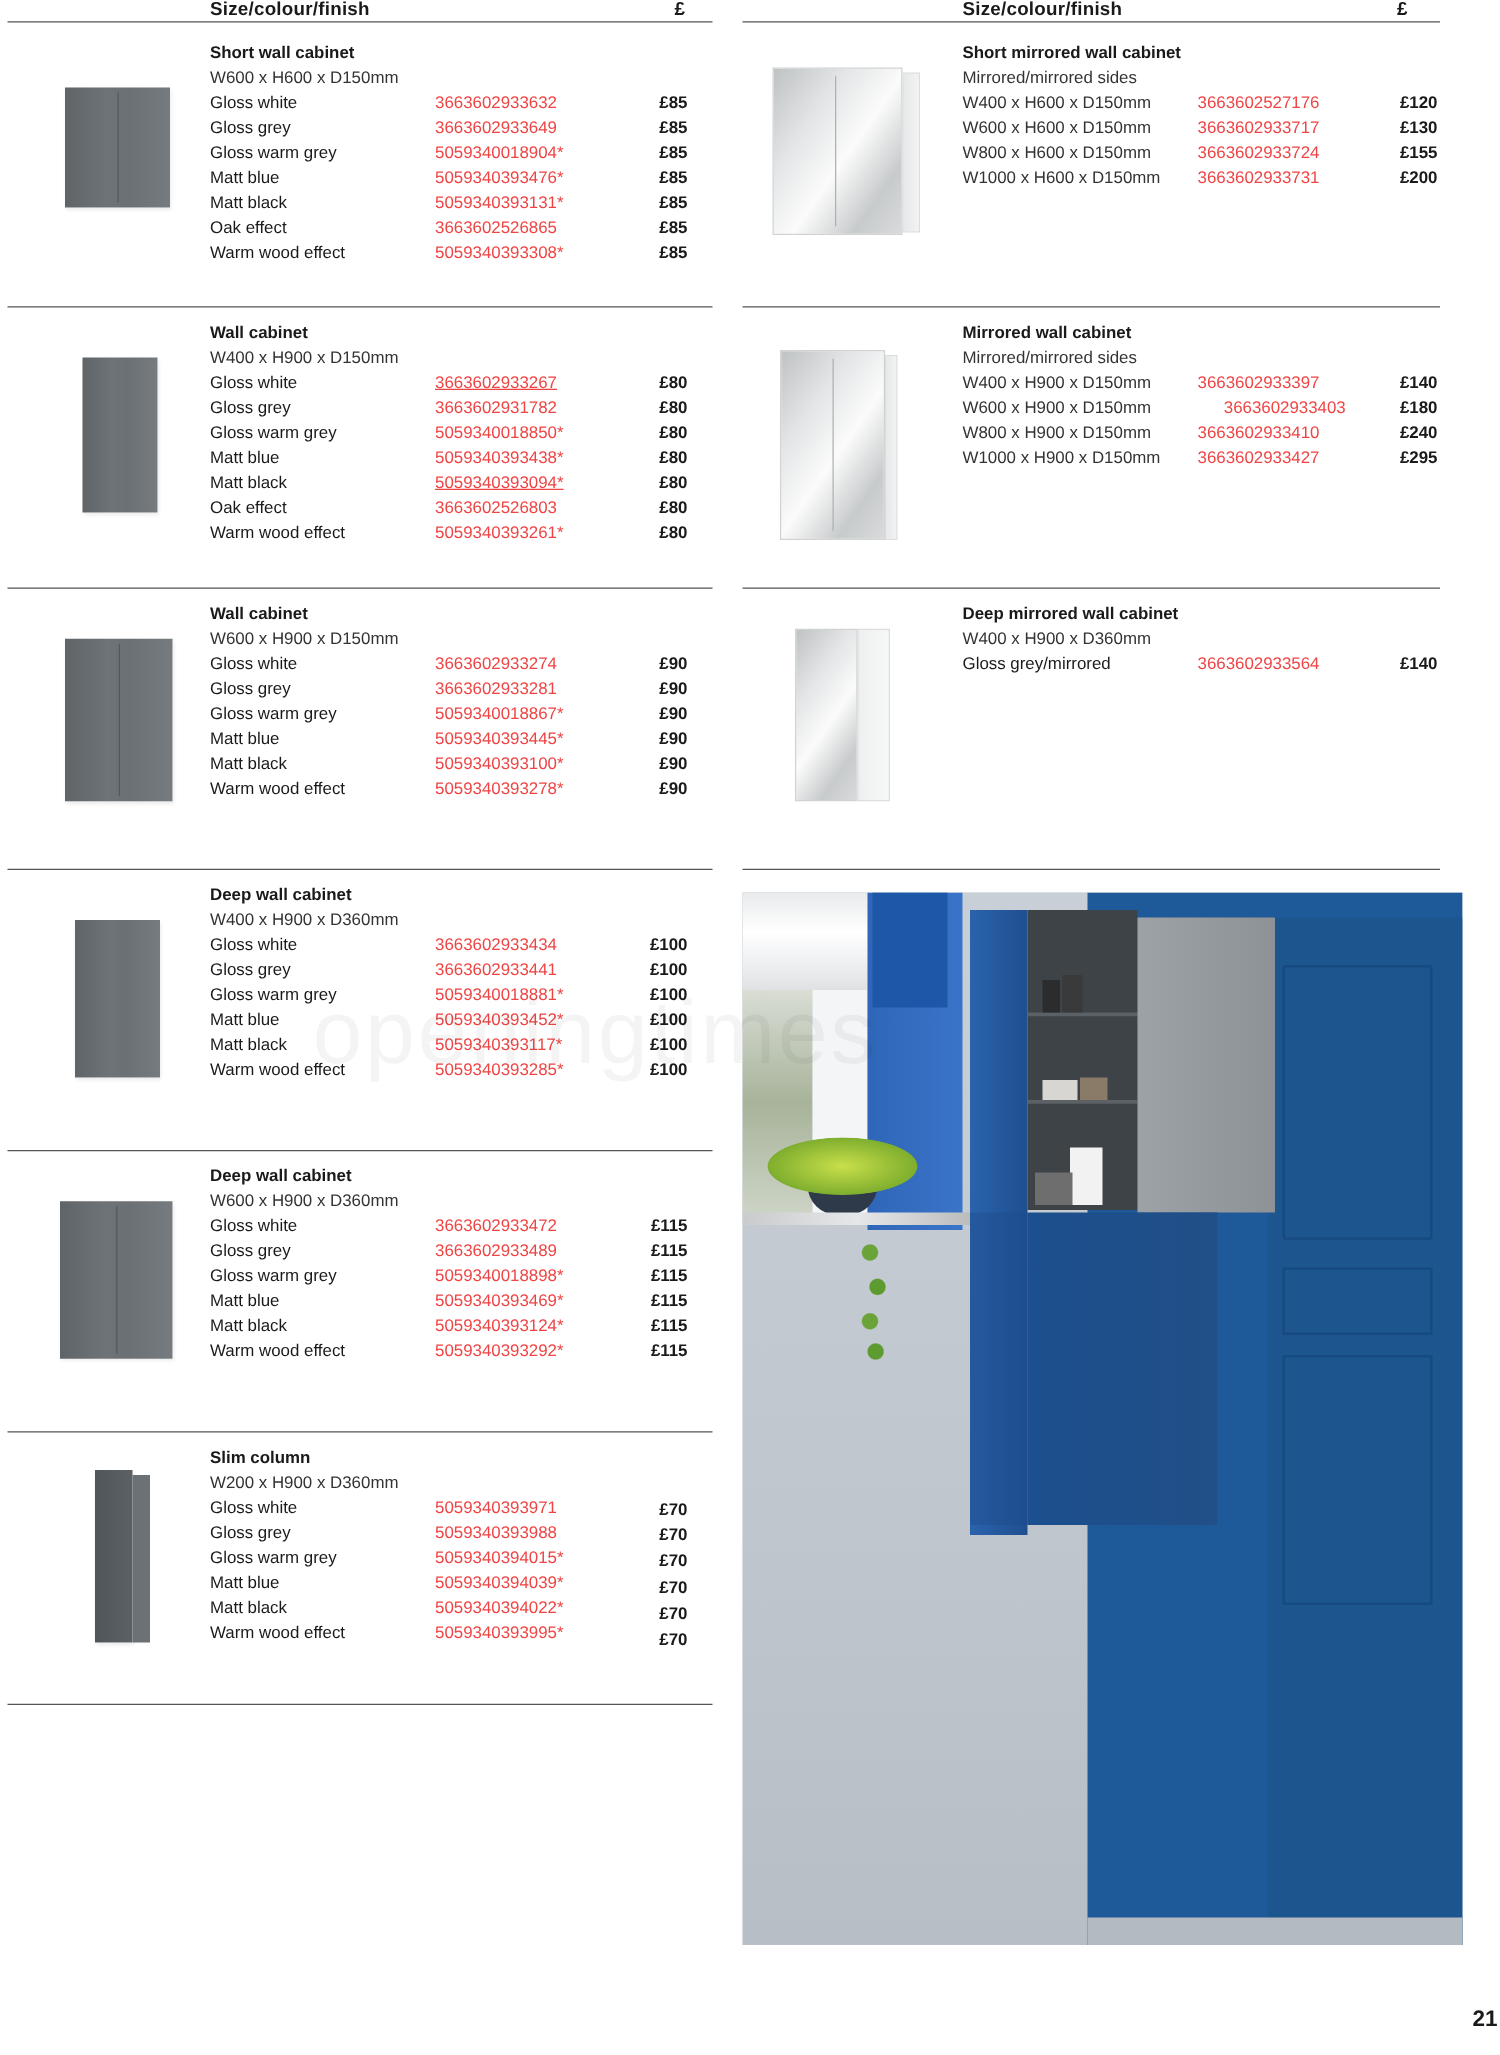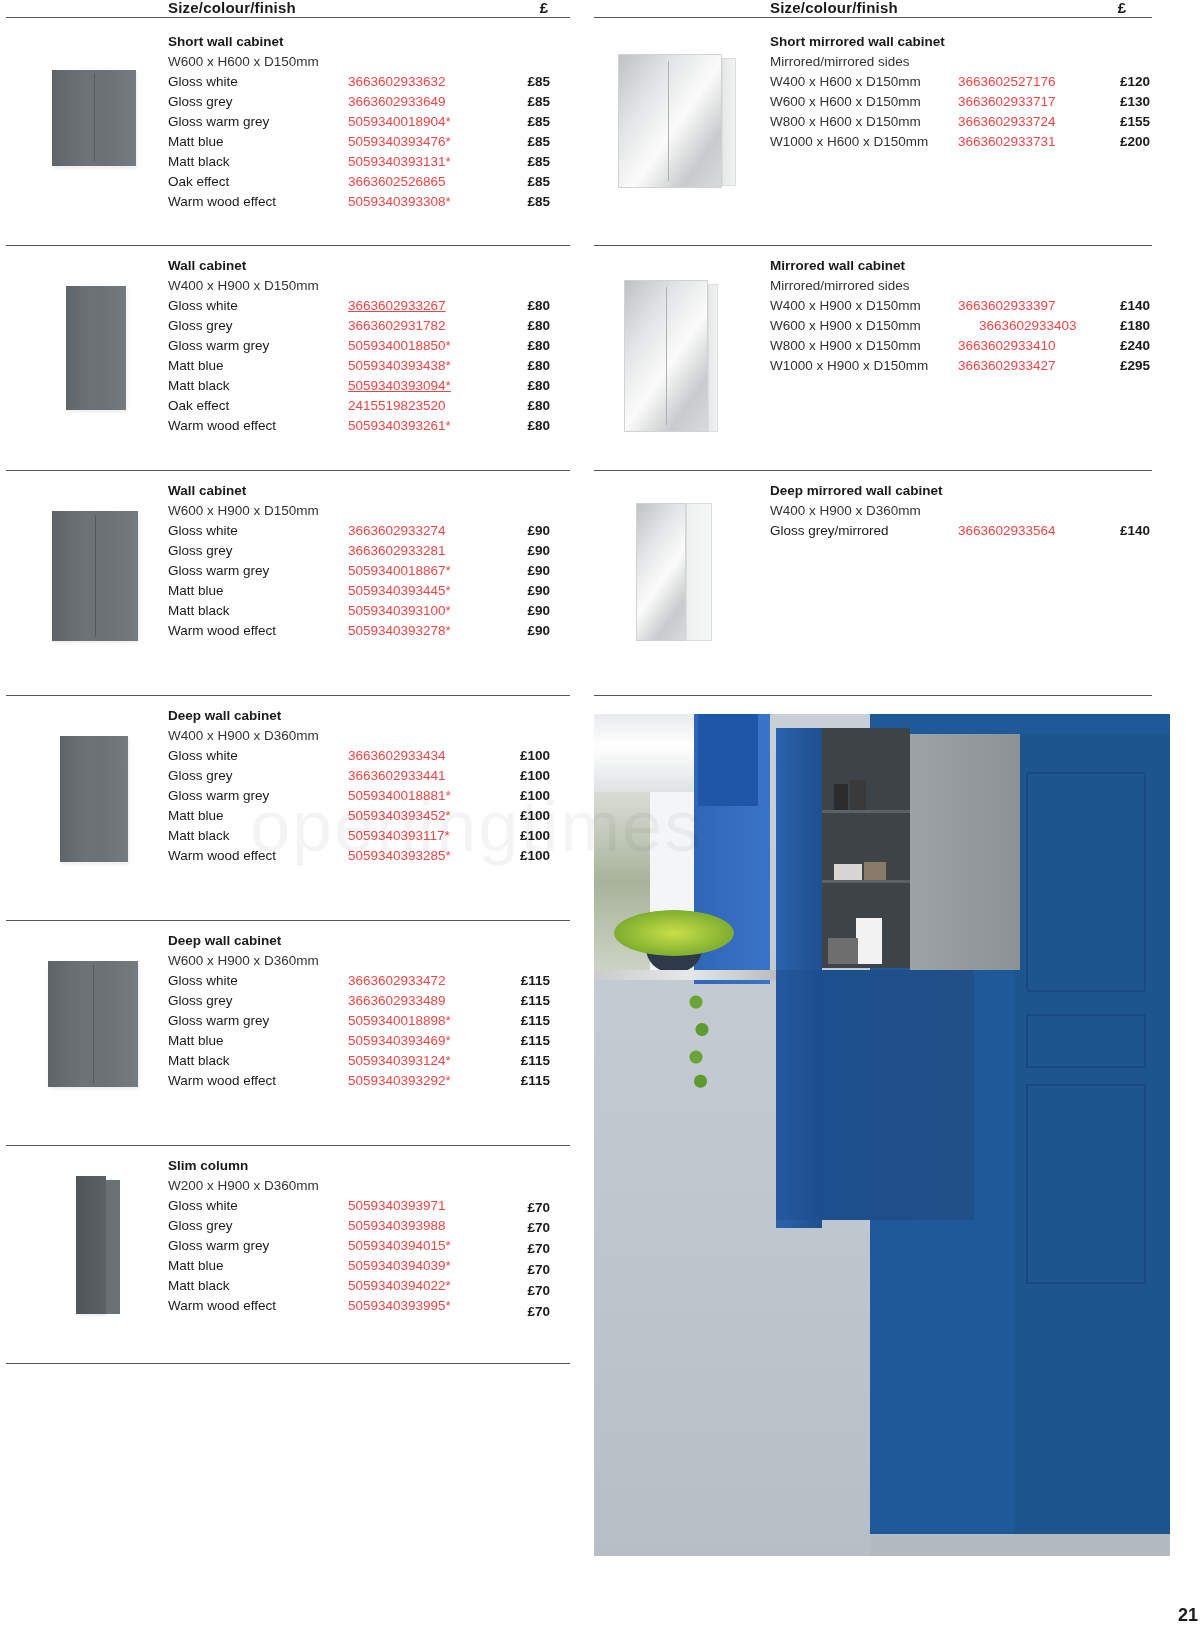--- a/index.html
+++ b/index.html
@@ -126,21 +126,21 @@
         <span class="code" style="left:180px;">5059340393438*</span>
         <span class="price" style="left:340px; width:42px;">£80</span>
       </div>
     <div class="row">
         <span class="name">Matt black</span>
         <span class="code" style="left:180px;text-decoration:underline;">5059340393094*</span>
         <span class="price" style="left:340px; width:42px;">£80</span>
       </div>
     <div class="row">
         <span class="name">Oak effect</span>
-        <span class="code" style="left:180px;">2415519823520</span>
+        <span class="code" style="left:180px;">3663602526803</span>
         <span class="price" style="left:340px; width:42px;">£80</span>
       </div>
     <div class="row">
         <span class="name">Warm wood effect</span>
         <span class="code" style="left:180px;">5059340393261*</span>
         <span class="price" style="left:340px; width:42px;">£80</span>
       </div>
   </div>
   <div class="rule"></div>
 </div>

